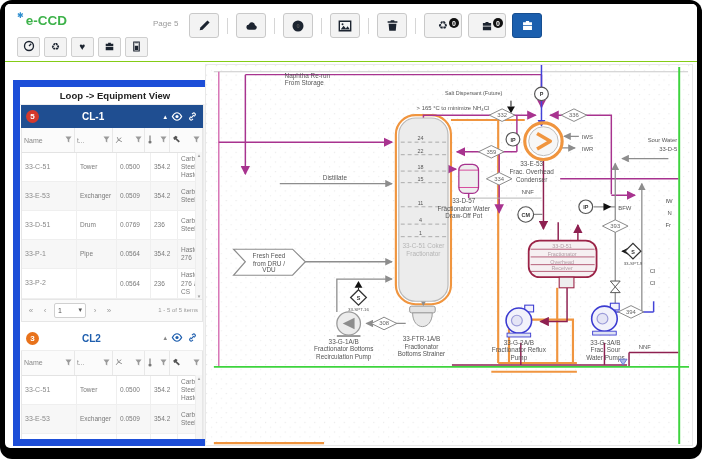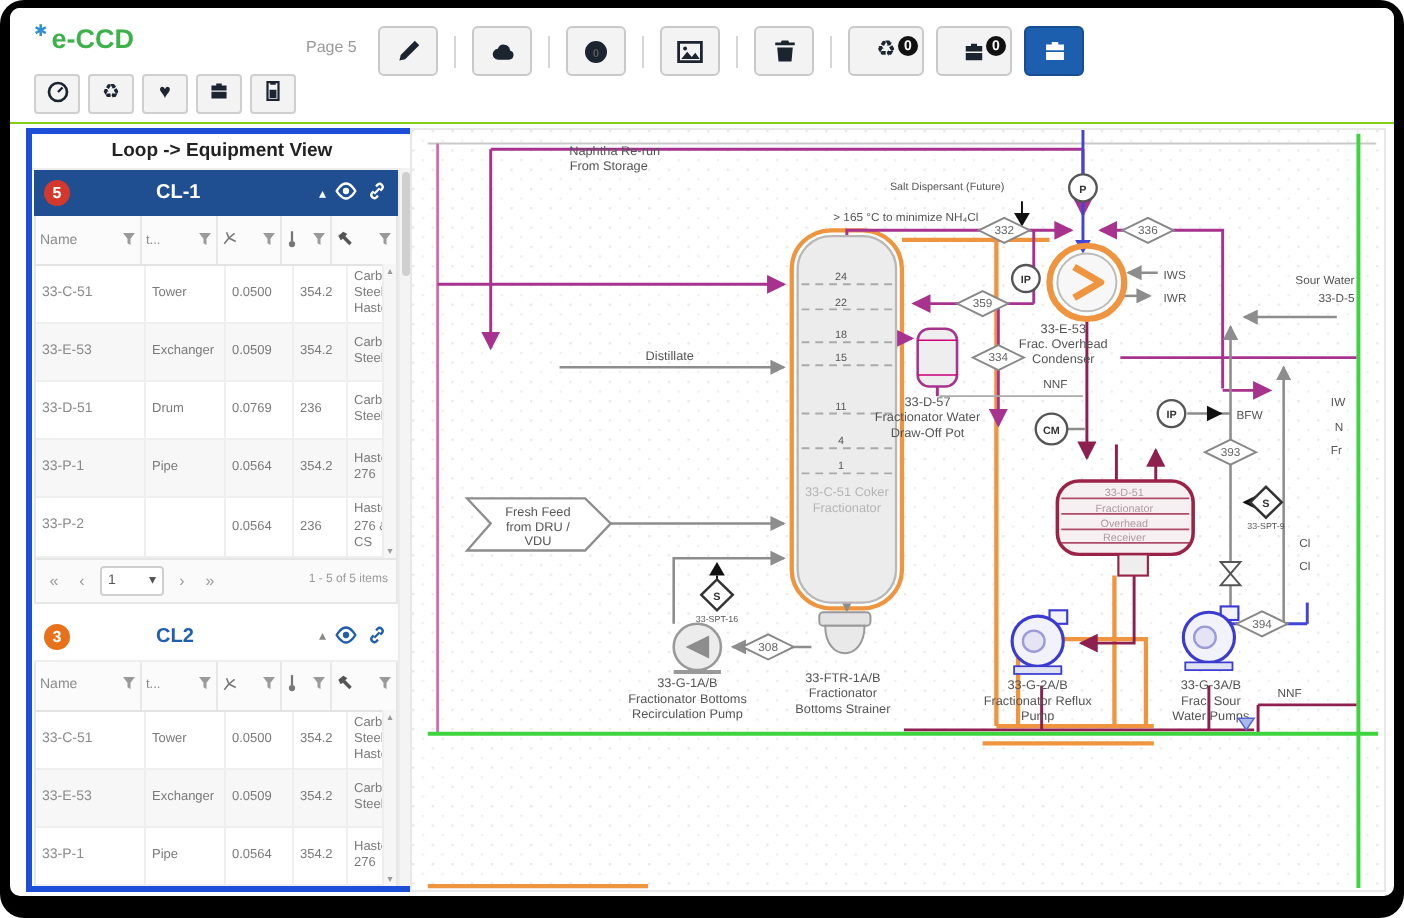--- a/index.html
+++ b/index.html
@@ -21,21 +21,21 @@
   .tbtn.wide{width:36px;}
   .tbtn.active{background:#1b5fae;border-color:#164e90;color:#fff;}
   .tdiv{width:1px;height:16px;background:#d6d6d6;margin:0 2px;}
   .badge0{position:absolute;right:2px;top:4px;width:10px;height:10px;border-radius:50%;background:#111;
           color:#fff;font-size:7px;font-weight:bold;display:flex;align-items:center;justify-content:center;}
   .qb{position:absolute;left:12px;top:33px;display:flex;gap:4px;}
   .qbtn{width:21px;height:18px;background:#f3f3f3;border:1px solid #cfcfcf;border-radius:2px;
         display:flex;align-items:center;justify-content:center;color:#1c2430;font-size:10px;line-height:1;}
 
   
-  .side{position:absolute;left:8px;top:60px;width:190px;bottom:2px;background:#fff;border:3px solid #1d4ed8;
+  .side{position:absolute;left:8px;top:76px;width:190px;bottom:2px;background:#fff;border:7px solid #1d4ed8;
         overflow:hidden;font-size:6.5px;color:#7a7a7a;}
   .side-title{height:17px;display:flex;align-items:center;justify-content:center;font-weight:bold;
               font-size:9.5px;color:#222;border-bottom:1px solid #eee;}
   .side-scroll{position:absolute;right:0;top:17px;bottom:0;width:6px;background:#f4f4f4;border-left:1px solid #ececec;}
   .side-scroll .thumb{position:absolute;left:1px;right:1px;top:2px;height:52px;background:#cfcfcf;border-radius:3px;}
   .panel{margin:0 7px 5px 1px;}
   .phead{height:23px;display:flex;align-items:center;gap:4px;padding:0 5px;}
   .phead.sel{background:#1f4e91;color:#fff;}
   .phead.unsel{background:#fff;color:#1f5fae;border-bottom:1px solid #eee;}
   .pbadge{width:13px;height:13px;border-radius:50%;color:#fff;font-size:8px;font-weight:bold;

